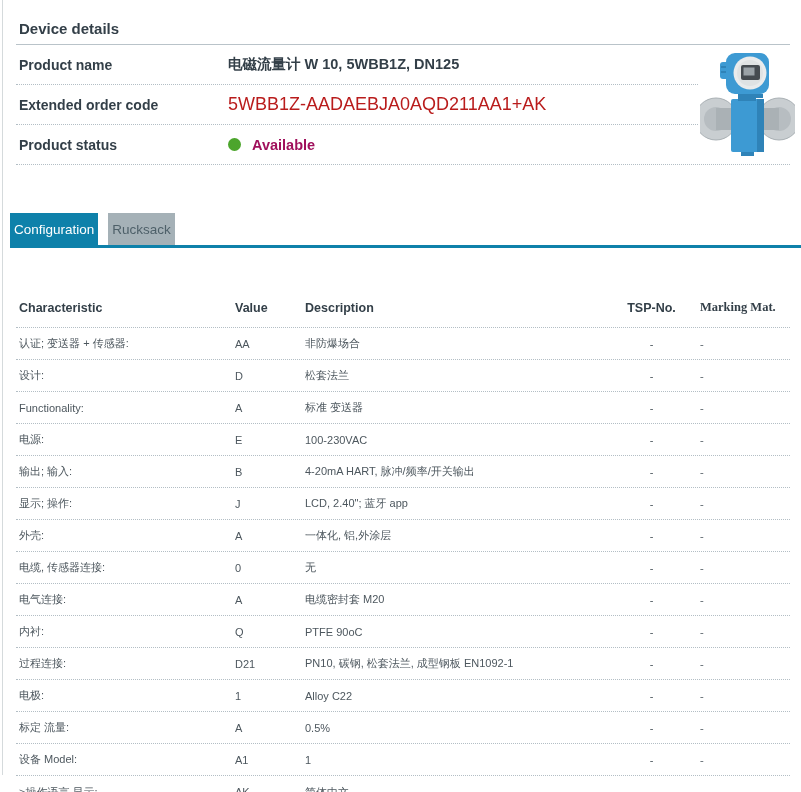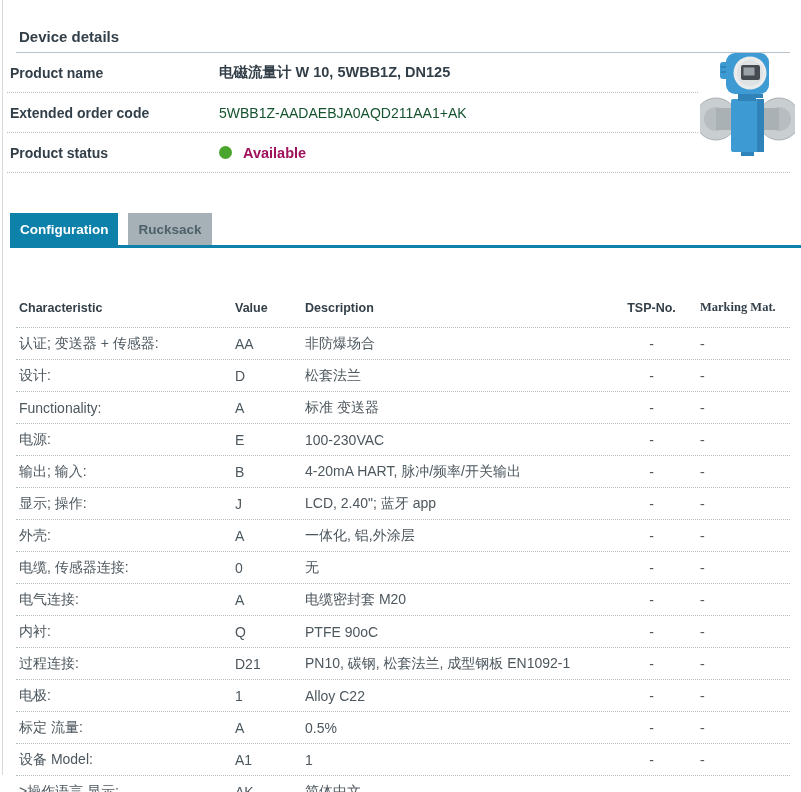--- a/index.html
+++ b/index.html
@@ -4,50 +4,50 @@
 <style>
   * { margin:0; padding:0; box-sizing:border-box; }
   html,body { background:#fff; }
   body { font-family:"Liberation Sans","DejaVu Sans",sans-serif; }
 
   .page { position:relative; width:801px; height:792px; background:#fff; overflow:hidden; }
   .page-left-border { position:absolute; left:2px; top:0; width:1px; height:775px; background:#d5dadc; }
 
   
   .device-details { position:absolute; left:3px; top:0; right:0; }
-  .dd-title { margin:28px 11px 0 13px; padding:0 0 7px 3px; font-size:15px; font-weight:700; color:#333f48;
+  .dd-title { margin:20px 11px 0 13px; padding:0 0 7px 3px; font-size:15px; font-weight:700; color:#333f48;
               border-bottom:1px solid #b9c3c9; }
-  .drow { display:flex; align-items:center; height:40px; margin-left:4px; padding-left:3px;
+  .drow { display:flex; align-items:center; height:40px; margin-left:13px; padding-left:3px;
           border-bottom:1px dotted #b3bec5; }
   .drow.short { margin-right:103px; }
   .drow.full  { margin-right:11px; }
   .dlabel { width:209px; flex:none; font-size:14px; font-weight:700; color:#333f48; }
-  .dvalue { font-size:14px; color:#14532d; }
+  .dvalue { font-size:18px; color:#b91c1c; }
   .dvalue.name b { color:#333f48; }
   .dvalue.name { font-weight:700; color:#333f48; font-size:14.5px;text-align:center; }
   .status-wrap { display:flex; align-items:center; }
   .status-dot { width:13px; height:13px; border-radius:50%; background:#4ca52c; margin-right:11px; flex:none; }
   .status-text { color:#a0105c; font-weight:700; font-size:14.5px; }
 
   .product-img { position:absolute; top:52px; right:6px; width:95px; height:107px; }
 
   
   .tabs { position:absolute; left:10px; top:213px; display:flex; }
-  .tab { height:32px; display:flex; align-items:center; padding:0 10px; font-size:13.5px; font-weight:700;
+  .tab { height:32px; display:flex; align-items:center; padding:0 4px; font-size:13.5px; font-weight:400;
          cursor:pointer; }
   .tab.active { background:#0e81aa; color:#ffffff; }
   .tab.inactive { background:#a5b1b7; color:#4e6069; margin-left:10px; }
   .tab-underline { position:absolute; left:10px; right:0; top:245px; height:3px; background:#0e81aa; }
 
   
   .table-area { position:absolute; left:3px; right:0; top:248px; height:527px; border-bottom:1px solid #c7ced3;margin-top:34px; }
   .thead { display:flex; align-items:flex-end; height:46px; margin:0 11px 0 13px; padding:0 0 12px 3px;
            border-bottom:1px dotted #b3bec5; font-size:12.5px; font-weight:700; color:#333f48; }
   .trow { display:flex; align-items:center; height:32px; margin:0 11px 0 13px; padding-left:3px;
-          border-bottom:1px dotted #b3bec5; font-size:14px; color:#4d575e; }
+          border-bottom:1px dotted #b3bec5; font-size:11px; color:#4d575e; }
   .trow:last-child { border-bottom:none; }
   .col-char { width:216px; flex:none; }
   .col-val  { width:70px;  flex:none; }
   .col-desc { width:298px; flex:none; }
   .col-tsp  { width:97px;  flex:none;text-align:center; }
   .col-mark { flex:1;font-family:Liberation Serif, serif; }
 </style>
 </head>
 <body>
 

